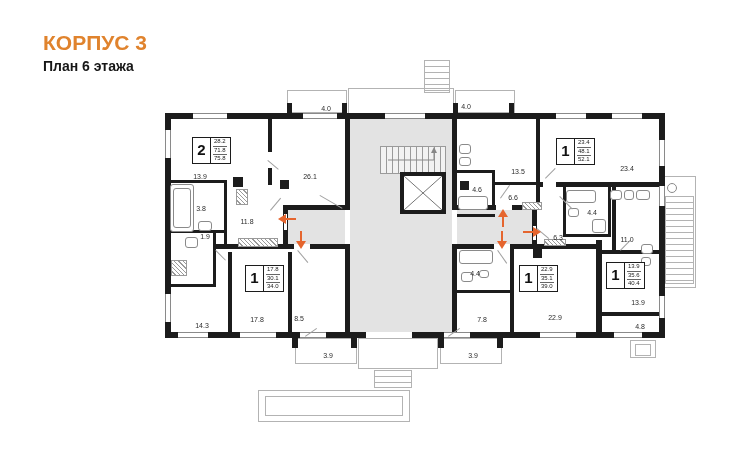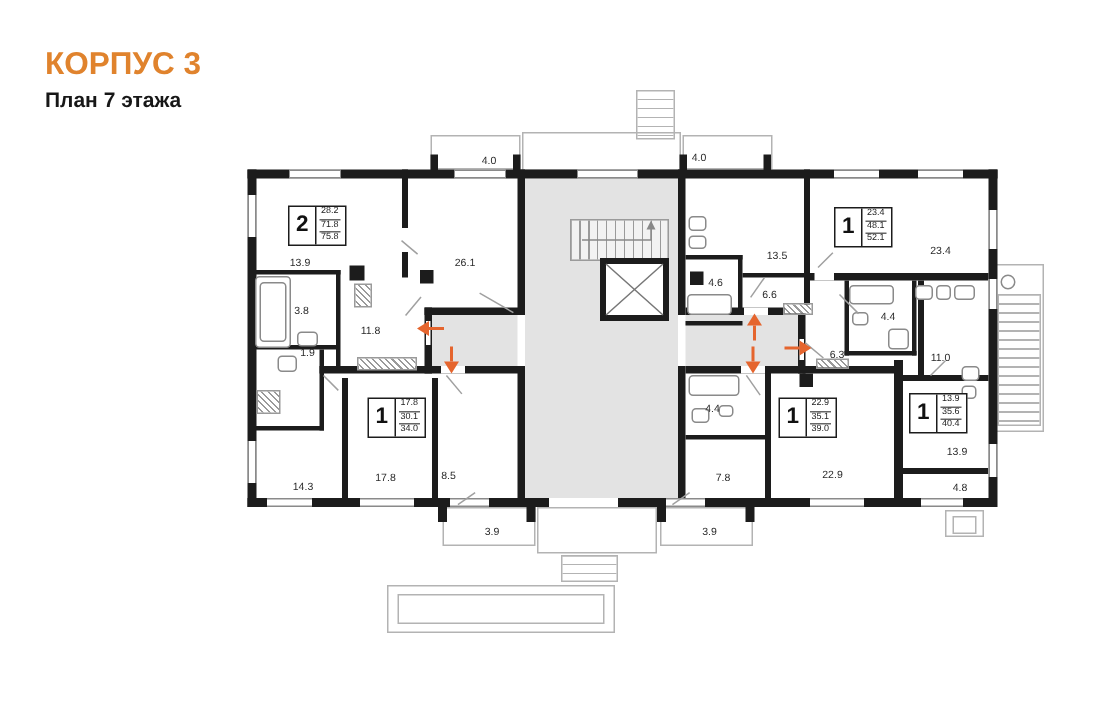--- a/index.html
+++ b/index.html
@@ -24,31 +24,31 @@
   .rlabel{font-size:7px;color:#2b2b2b;transform:translate(-50%,-50%);white-space:nowrap}
   .badge{display:flex;background:#fff;border:1.5px solid #1c1c1c;height:27px}
   .badge-num{width:17px;border-right:1px solid #1c1c1c;font-weight:bold;font-size:15px;
              line-height:24px;text-align:center;color:#111}
   .badge-areas{display:flex;flex-direction:column;justify-content:center;padding:1px 3px 1px 2px}
   .badge-areas div{font-size:6px;line-height:7.5px;border-bottom:1px solid #666;padding:0 1px;color:#222}
   .badge-areas div:last-child{border-bottom:none}
   .arrow{width:18px;height:10px;display:flex;align-items:center}
   .arrow .tail{flex:1;height:2px;background:#e5652e}
   .arrow .head{width:0;height:0;border-left:8px solid #e5652e;border-top:5px solid transparent;border-bottom:5px solid transparent}
-  .hdr{position:absolute;left:30px;top:30px}
+  .hdr{position:absolute;left:43px;top:30px}
   .t1{font-size:21px;font-weight:bold;color:#e0832d;line-height:26px}
   .t2{font-size:18px;font-weight:bold;color:#e0832d;line-height:24px}
   .t3{font-size:14px;font-weight:bold;color:#171717;line-height:20px}
 </style>
 </head>
 <body>
 
 <div class="hdr">
   <div class="t1">КОРПУС 3</div>
-  <div class="t3">План 7 этажа</div>
+  <div class="t3">План 6 этажа</div>
 </div>
 
 <div id="plan">
     <div class="gray abs" style="left: 350px; top: 119px; width: 102px; height: 213px;"></div>
     <div class="gray abs" style="left: 288px; top: 210px; width: 57px; height: 34px;"></div>
     <div class="gray abs" style="left: 457px; top: 210px; width: 75px; height: 34px;"></div>
     <div class="outl abs" style="left: 287px; top: 90px; width: 60px; height: 23px;"></div>
     <div class="outl abs" style="left: 455px; top: 90px; width: 60px; height: 23px;"></div>
     <div class="outl abs" style="left: 348px; top: 88px; width: 106px; height: 26px;"></div>
     <div class="outl abs" style="left: 295px; top: 338px; width: 62px; height: 26px;"></div>

